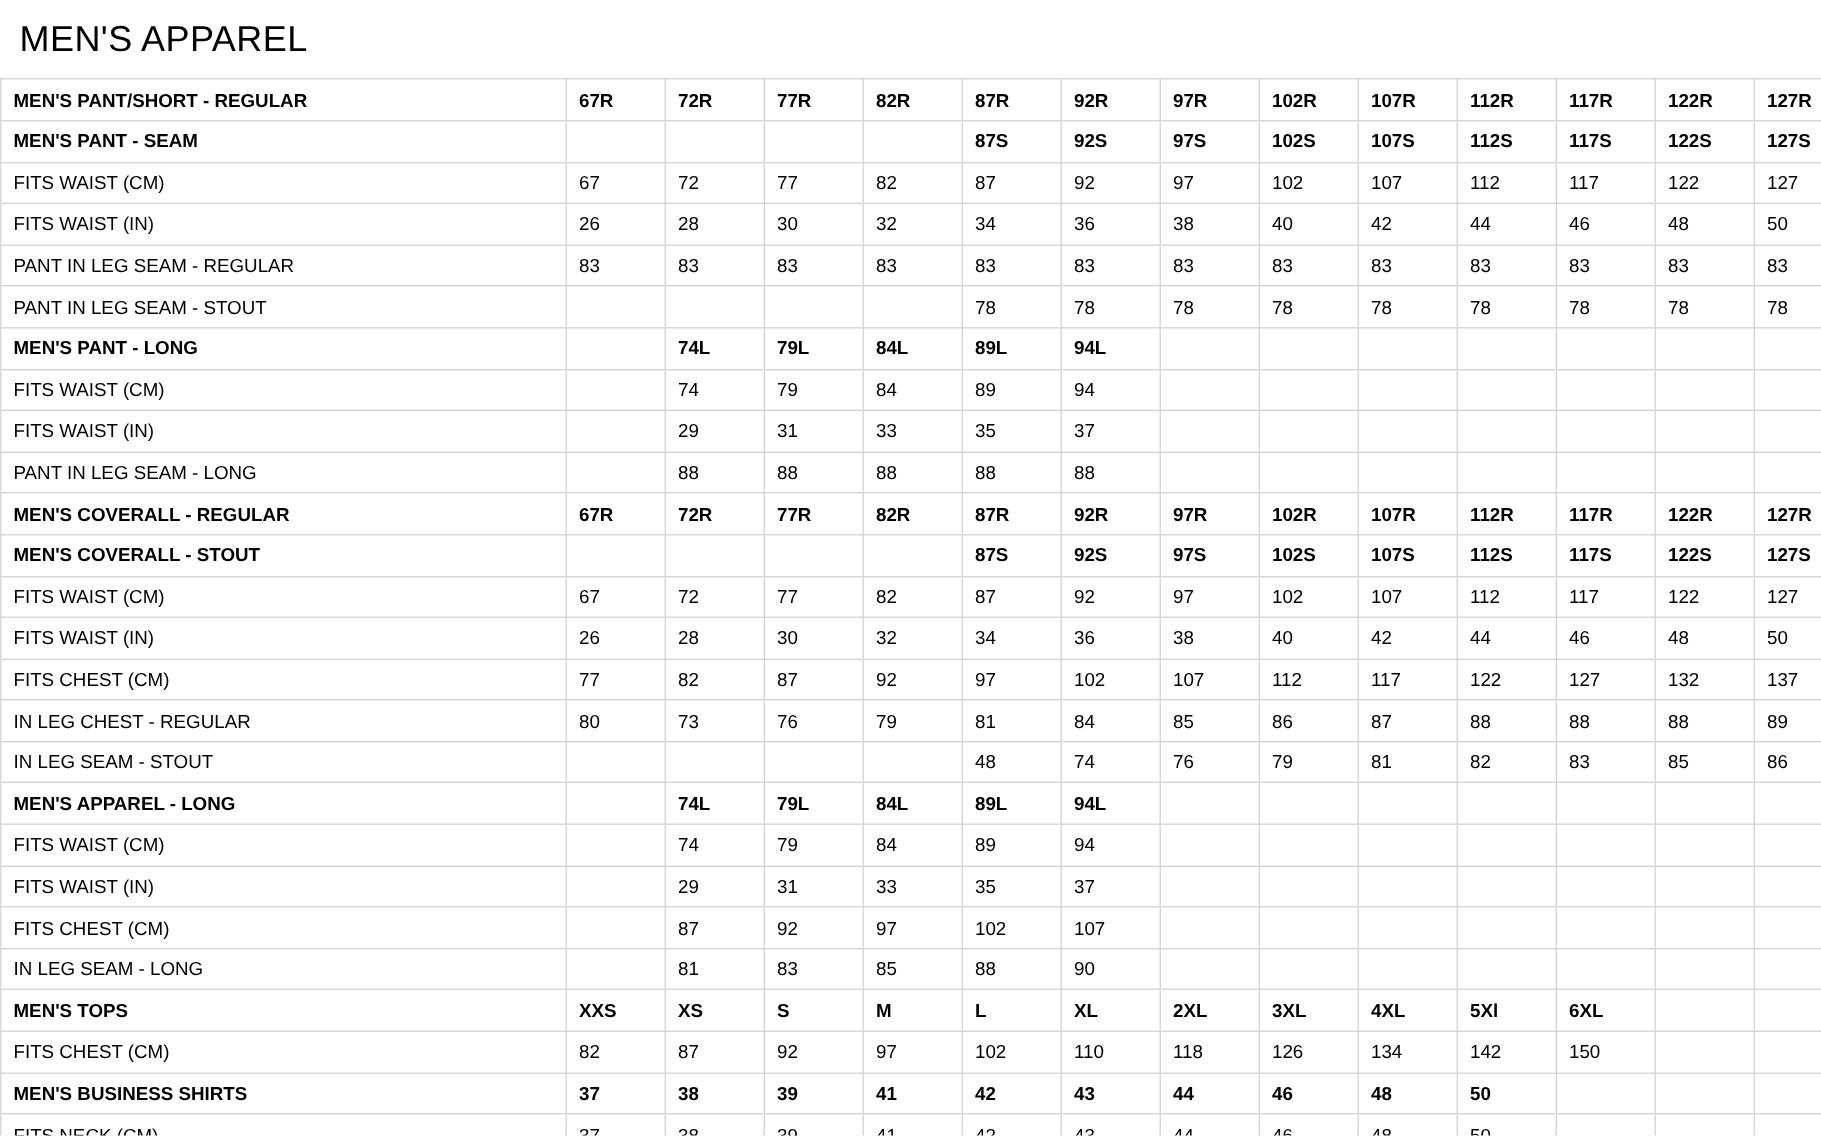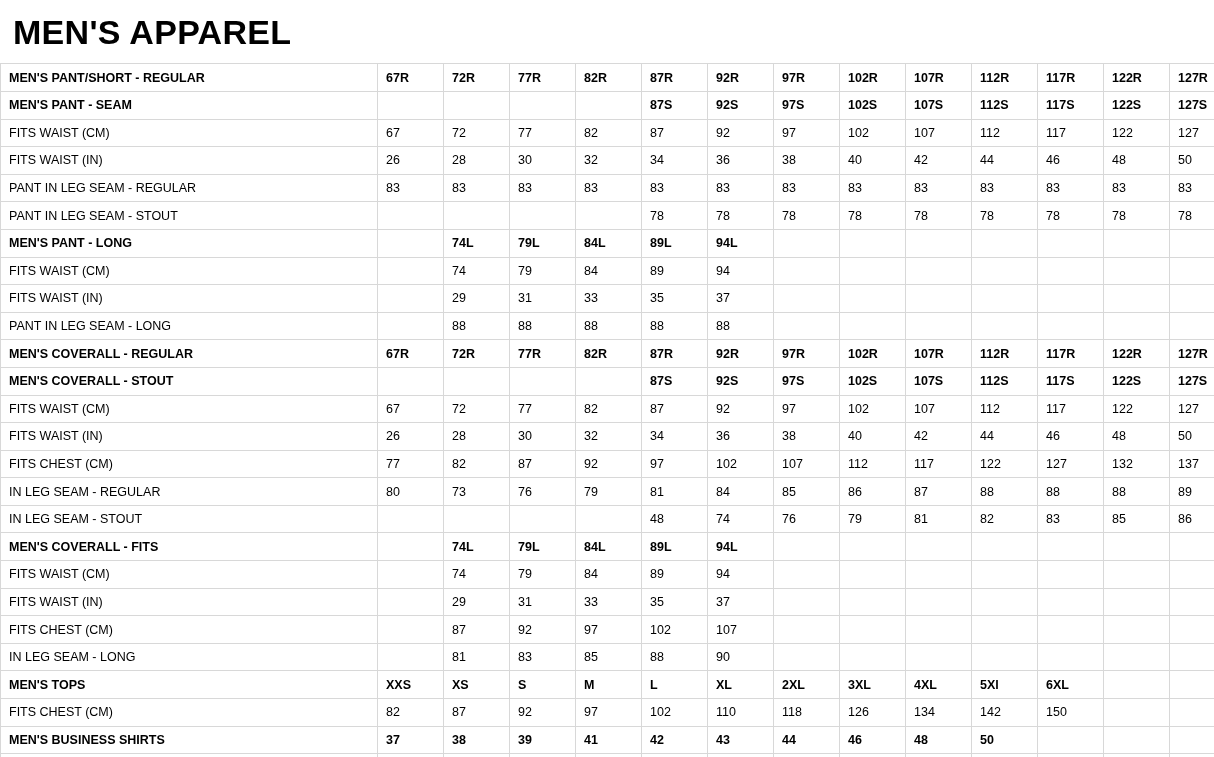--- a/index.html
+++ b/index.html
@@ -14,22 +14,22 @@
     height: 757px;
     overflow: hidden;
   }
   .page {
     width: 1214px;
     height: 757px;
     position: relative;
     box-sizing: border-box;
   }
   .title {
-    font-size: 34px;
-    font-weight: bold;
+    font-size: 24px;
+    font-weight: normal;
     letter-spacing: 0.3px;
     padding: 14px 0 12px 13px;
     line-height: 1.1;
   }
   table.size-table {
     border-collapse: collapse;
     table-layout: fixed;
     width: 1201px;
     margin-left: 0;
     border-top: 1px solid #d8d8d8;
@@ -299,21 +299,21 @@
           <td class="val">102</td>
           <td class="val">107</td>
           <td class="val">112</td>
           <td class="val">117</td>
           <td class="val">122</td>
           <td class="val">127</td>
           <td class="val">132</td>
           <td class="val">137</td>
         </tr>
         <tr class="normal">
-          <td class="label">IN LEG SEAM - REGULAR</td>
+          <td class="label">IN LEG CHEST - REGULAR</td>
           <td class="val">80</td>
           <td class="val">73</td>
           <td class="val">76</td>
           <td class="val">79</td>
           <td class="val">81</td>
           <td class="val">84</td>
           <td class="val">85</td>
           <td class="val">86</td>
           <td class="val">87</td>
           <td class="val">88</td>
@@ -331,21 +331,21 @@
           <td class="val">74</td>
           <td class="val">76</td>
           <td class="val">79</td>
           <td class="val">81</td>
           <td class="val">82</td>
           <td class="val">83</td>
           <td class="val">85</td>
           <td class="val">86</td>
         </tr>
         <tr class="head">
-          <td class="label">MEN'S COVERALL - FITS</td>
+          <td class="label">MEN'S APPAREL - LONG</td>
           <td class="val"></td>
           <td class="val">74L</td>
           <td class="val">79L</td>
           <td class="val">84L</td>
           <td class="val">89L</td>
           <td class="val">94L</td>
           <td class="val"></td>
           <td class="val"></td>
           <td class="val"></td>
           <td class="val"></td>

